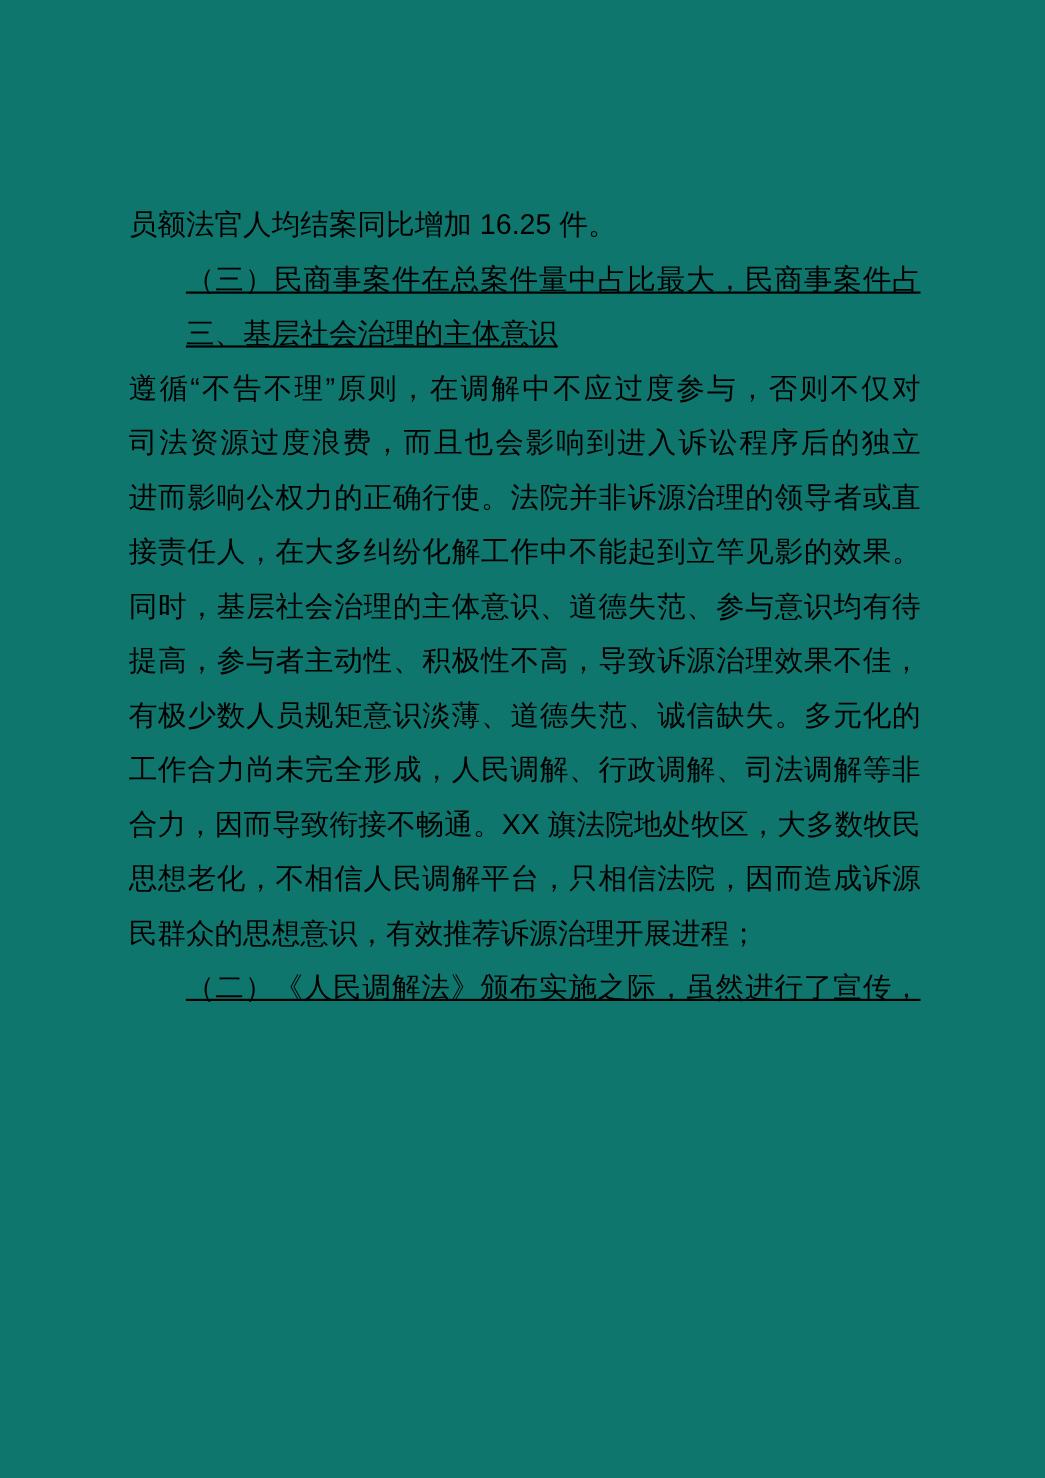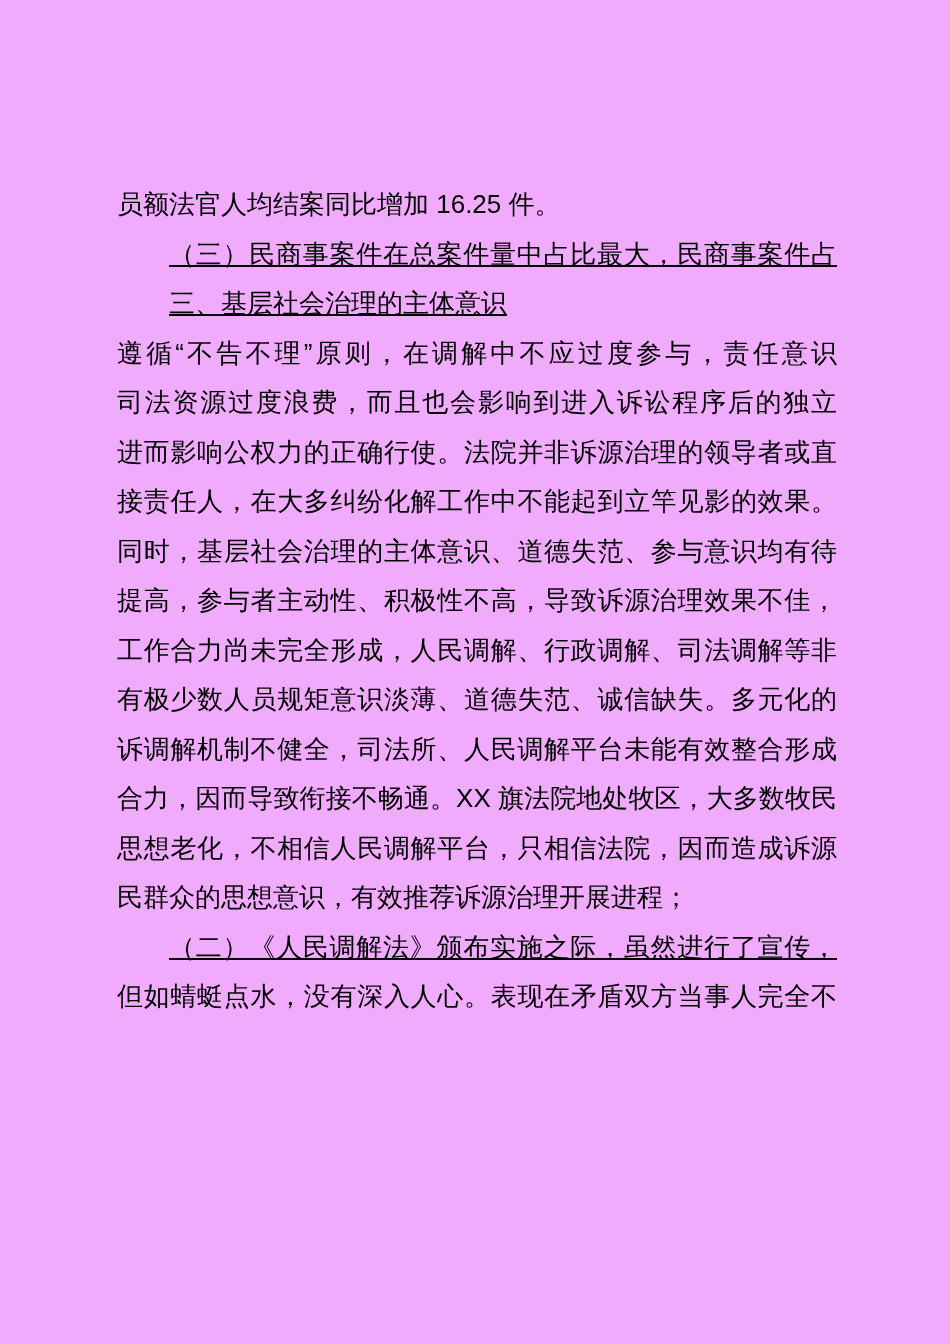--- a/index.html
+++ b/index.html
@@ -12,21 +12,21 @@
     height: 1344px;
     position: relative;
     overflow: hidden;
   }
   .doc-page {
     position: absolute;
     left: 0;
     top: 0;
     width: 950px;
     height: 1344px;
-    background: #f0abfc;
+    background: #0f766e;
   }
   .doc-body {
     position: absolute;
     left: 117px;
     top: 180px;
     width: 720px;
     color: #000000;
     font-family: "Liberation Sans", sans-serif;
     font-size: 26px;
   }
@@ -51,28 +51,26 @@
 </style>
 </head>
 <body>
 
 <div class="doc-page">
   <div class="doc-body">
 
   <div class="text-line">员额法官人均结案同比增加 16.25 件。</div>
       <div class="text-line indent fill">（三）民商事案件在总案件量中占比最大，民商事案件占</div>
       <div class="text-line indent heading">三、基层社会治理的主体意识</div>
-      <div class="text-line fill">遵循“不告不理”原则，在调解中不应过度参与，责任意识</div>
+      <div class="text-line fill">遵循“不告不理”原则，在调解中不应过度参与，否则不仅对</div>
       <div class="text-line fill">司法资源过度浪费，而且也会影响到进入诉讼程序后的独立性，</div>
       <div class="text-line fill">进而影响公权力的正确行使。法院并非诉源治理的领导者或直</div>
       <div class="text-line fill">接责任人，在大多纠纷化解工作中不能起到立竿见影的效果。</div>
       <div class="text-line fill">同时，基层社会治理的主体意识、道德失范、参与意识均有待</div>
       <div class="text-line fill">提高，参与者主动性、积极性不高，导致诉源治理效果不佳，</div>
+      <div class="text-line fill">有极少数人员规矩意识淡薄、道德失范、诚信缺失。多元化的</div>
       <div class="text-line fill">工作合力尚未完全形成，人民调解、行政调解、司法调解等非</div>
-      <div class="text-line fill">有极少数人员规矩意识淡薄、道德失范、诚信缺失。多元化的</div>
-      <div class="text-line fill">诉调解机制不健全，司法所、人民调解平台未能有效整合形成</div>
       <div class="text-line fill">合力，因而导致衔接不畅通。XX 旗法院地处牧区，大多数牧民</div>
       <div class="text-line fill">思想老化，不相信人民调解平台，只相信法院，因而造成诉源</div>
       <div class="text-line">民群众的思想意识，有效推荐诉源治理开展进程；</div>
       <div class="text-line indent fill">（二）《人民调解法》颁布实施之际，虽然进行了宣传，</div>
-      <div class="text-line fill">但如蜻蜓点水，没有深入人心。表现在矛盾双方当事人完全不</div>
     </div>
 </div>
 
 </body></html>

